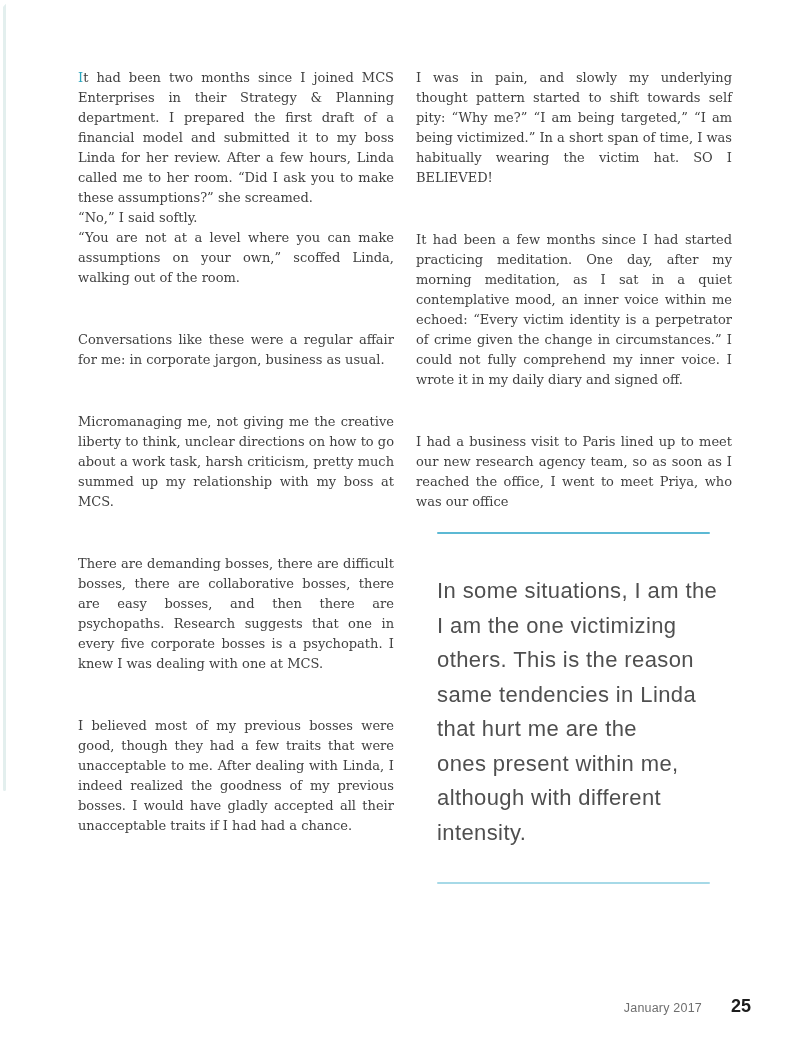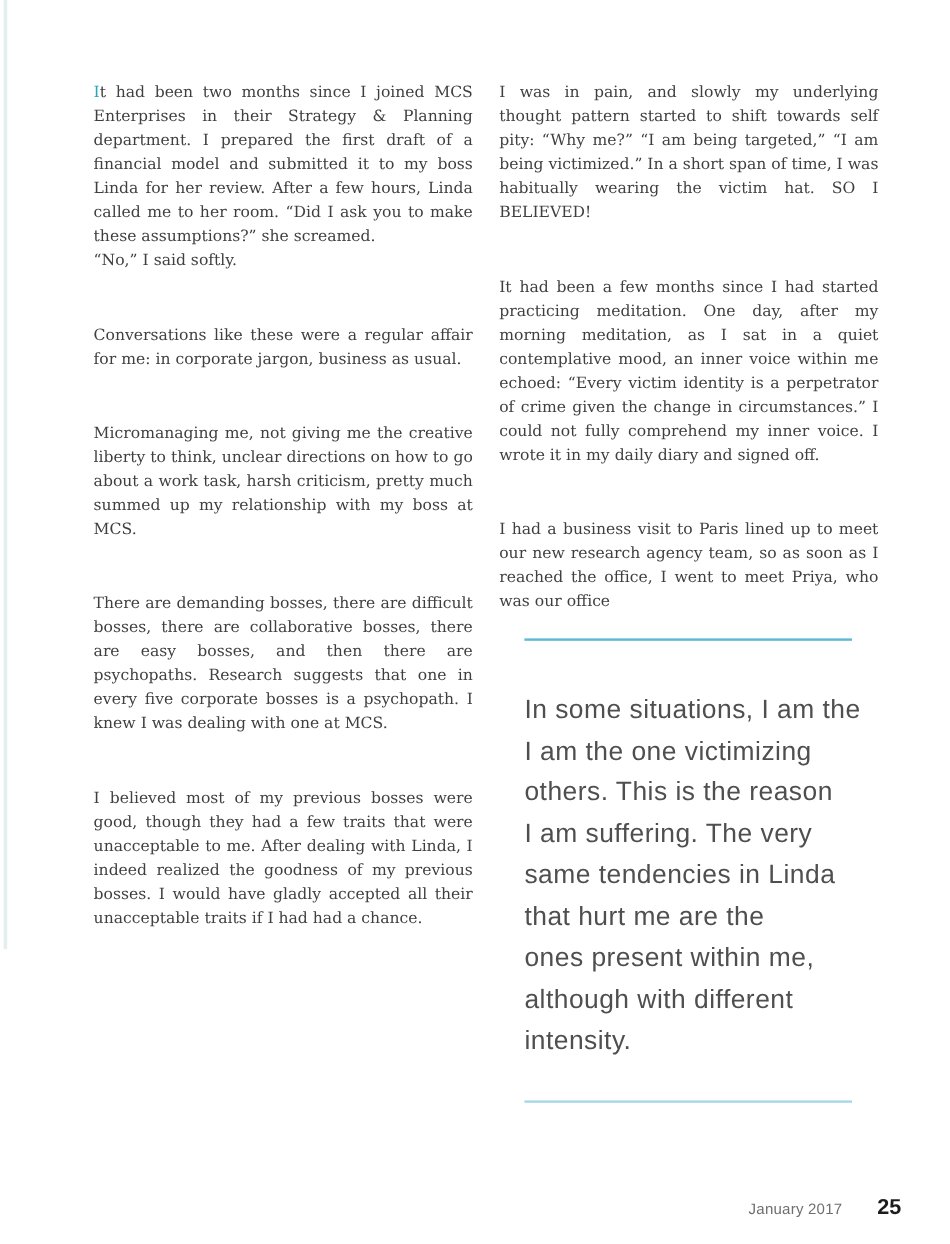--- a/index.html
+++ b/index.html
@@ -1,21 +1,21 @@
 <!DOCTYPE html>
 <html style="--accent-initial: #29a5bd; --rule-top: #5cb9d4; --rule-bottom: #a6d9e7; --left-strip: #e3efee;"><head>
 <meta charset="utf-8">
 <style>
   :root {
     --accent-initial: #29a5bd;
     --rule-top: #5cb9d4;
     --rule-bottom: #a6d9e7;
     --left-strip: #e3efee;
   }
-  * { margin: 0; padding: 0; box-sizing: border-box; }
+  * { margin: 0; padding: 0; box-sizing: border-box; border-radius: 16px; }
   html, body { background: #ffffff; }
   .page {
     position: relative;
     width: 792px;
     height: 1037px;
     background: #ffffff;
     overflow: hidden;
     font-family: "DejaVu Serif", serif;
   }
   .left-strip {
@@ -78,20 +78,21 @@
 
 <div class="page">
   <div class="left-strip"></div>
 
   <div class="columns">
 
     <div class="col">
       <div class="block">
         <p class="body-p"><span class="lead-initial">I</span><span>t had been two months since I joined MCS Enterprises in their Strategy &amp; Planning department. I prepared the first draft of a financial model and submitted it to my boss Linda for her review. After a few hours, Linda called me to her room. “Did I ask you to make these assumptions?” she screamed.</span></p>
         <p class="body-p">“No,” I said softly.</p>
+        <p class="body-p">“You are not at a level where you can make assumptions on your own,” scoffed Linda, walking out of the room.</p>
       </div>
       <div class="block">
         <p class="body-p">Conversations like these were a regular affair for me: in corporate jargon, business as usual.</p>
       </div>
       <div class="block">
         <p class="body-p">Micromanaging me, not giving me the creative liberty to think, unclear directions on how to go about a work task, harsh criticism, pretty much summed up my relationship with my boss at MCS.</p>
       </div>
       <div class="block">
         <p class="body-p">There are demanding bosses, there are difficult bosses, there are collaborative bosses, there are easy bosses, and then there are psychopaths. Research suggests that one in every five corporate bosses is a psychopath. I knew I was dealing with one at MCS.</p>
       </div>
@@ -110,21 +111,20 @@
       <div class="block" style="margin-bottom:0;">
         <p class="body-p">I had a business visit to Paris lined up to meet our new research agency team, so as soon as I reached the office, I went to meet Priya, who was our office</p>
       </div>
 
       <div class="pullquote">
         <div class="rule rule-top"></div>
         <div class="quote-lines">
           <div class="quote-line">In some situations, I am the</div>
           <div class="quote-line">I am the one victimizing</div>
           <div class="quote-line">others. This is the reason</div>
-          <div class="quote-line">I am suffering. The very</div>
           <div class="quote-line">same tendencies in Linda</div>
           <div class="quote-line">that hurt me are the</div>
           <div class="quote-line">ones present within me,</div>
           <div class="quote-line">although with different</div>
           <div class="quote-line">intensity.</div>
         </div>
         <div class="rule rule-bottom"></div>
       </div>
     </div>
 

